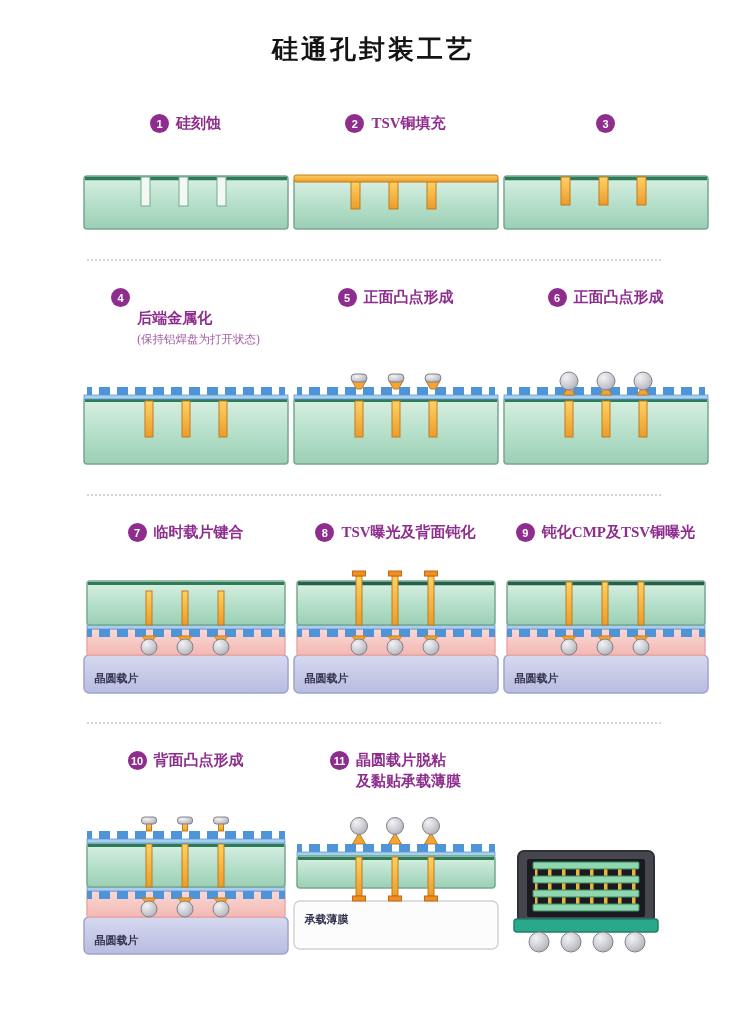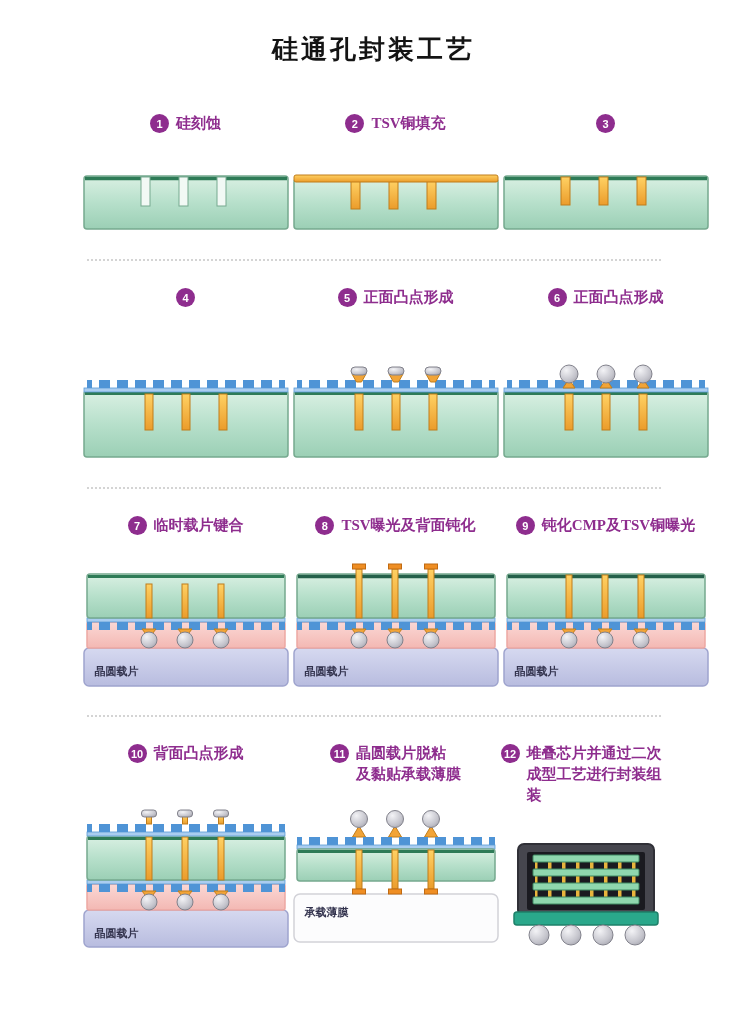--- a/index.html
+++ b/index.html
@@ -136,20 +136,24 @@
   </div>
 
   <div class="sep"></div>
 
   <div class="row row-2">
 
     <section class="cell">
       <div class="head">
         <div class="step-header">
           <span class="badge">4</span>
+          <span class="step-label">
+            <span>后端金属化</span>
+            <span class="step-sub" style="display:block">(保持铝焊盘为打开状态)</span>
+          </span>
         </div>
       </div>
       <div class="illus">
         <svg width="210" height="100" viewBox="0 0 210 100">
           <g>
             <rect x="3" y="30" width="204" height="66" rx="3" fill="url(#gSi)" stroke="#76a98f" stroke-width="1.5"></rect>
             <path d="M4 32.5 H206" stroke="#2e7b57" stroke-width="3"></path>
           </g>
           <g>
             <rect x="64" y="33" width="8" height="36" fill="url(#gCu)" stroke="#c07d1b"></rect>
@@ -439,27 +443,20 @@
             <rect x="97.5" y="82" width="13" height="5" fill="#ef8e23" stroke="#c06a12"></rect>
             <rect x="137" y="43" width="6" height="39" fill="url(#gCu)" stroke="#c07d1b"></rect>
             <rect x="133.5" y="82" width="13" height="5" fill="#ef8e23" stroke="#c06a12"></rect>
           </g>
         </svg>
         <div class="carrier-label" style="left:14px; bottom:31px">承载薄膜</div>
       </div>
     </section>
 
     <section class="cell">
-      <div class="head">
-        <div class="step-header">
-          <span class="badge">12</span>
-          <span class="step-label">堆叠芯片并通过二次
-成型工艺进行封装组装</span>
-        </div>
-      </div>
       <div class="illus">
         <svg width="170" height="110" viewBox="0 0 170 110">
           <rect x="17" y="5" width="136" height="72" rx="6" fill="#46464e" stroke="#303037" stroke-width="2"></rect>
           <rect x="26" y="13" width="118" height="58" rx="2" fill="#1a1a20"></rect>
           <g>
             <rect x="34" y="23" width="102" height="7" fill="url(#conns)"></rect>
             <rect x="34" y="37" width="102" height="7" fill="url(#conns)"></rect>
             <rect x="34" y="51" width="102" height="7" fill="url(#conns)"></rect>
             <rect x="32" y="16" width="106" height="7" rx="1" fill="#8fd7ae" stroke="#3f8a63"></rect>
             <rect x="32" y="30" width="106" height="7" rx="1" fill="#8fd7ae" stroke="#3f8a63"></rect>

